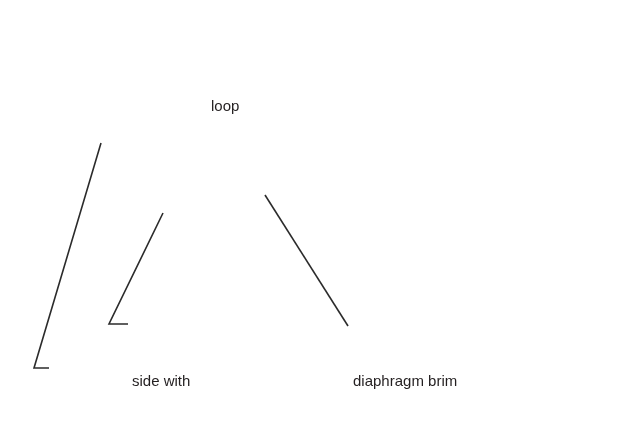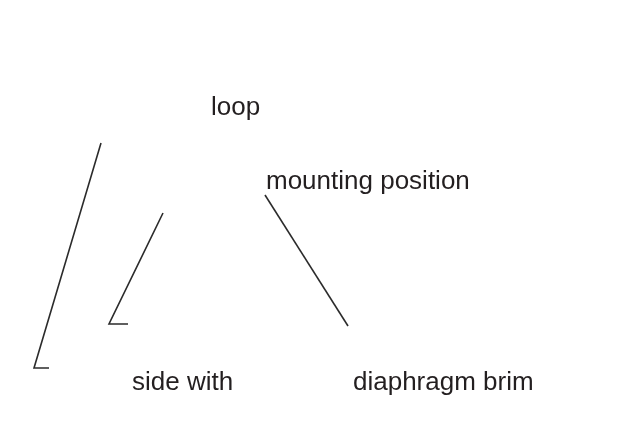--- a/index.html
+++ b/index.html
@@ -20,21 +20,21 @@
     left: 0;
     top: 0;
     width: 621px;
     height: 434px;
     pointer-events: none;
   }
   .callout-label {
     position: absolute;
     color: #231f20;
     font-family: "Liberation Sans", sans-serif;
-    font-size: 26px;
+    font-size: 15px;
     line-height: 28px;
     white-space: pre;
     letter-spacing: 0px;
   }
   .callout-label .label-line {
     display: block;
   }
 </style>
 </head>
 <body>
@@ -44,23 +44,20 @@
   <svg id="leader-lines" viewBox="0 0 621 434" width="621" height="434" xmlns="http://www.w3.org/2000/svg">
     <polyline fill="none" stroke="#2b2b2b" stroke-width="1.6" stroke-linecap="butt" stroke-linejoin="miter" points="101,143 34,368 49,368"></polyline>
     <polyline fill="none" stroke="#2b2b2b" stroke-width="1.6" stroke-linecap="butt" stroke-linejoin="miter" points="163,213 109,324 128,324"></polyline>
     <polyline fill="none" stroke="#2b2b2b" stroke-width="1.6" stroke-linecap="butt" stroke-linejoin="miter" points="265,195 348,326"></polyline>
   </svg>
 
   <div class="callout-label" style="left:211px; top:36px;">
     <span class="label-line">loop</span>
   </div>
 
-  <div class="callout-label" style="left:266px; top:110px;">
-    <span class="label-line">mounting position</span>
-  </div>
 
   <div class="callout-label" style="left:132px; top:311px;">
     <span class="label-line">side with</span>
     
   </div>
 
   <div class="callout-label" style="left:353px; top:311px;">
     <span class="label-line">diaphragm brim</span>
   </div>
 

